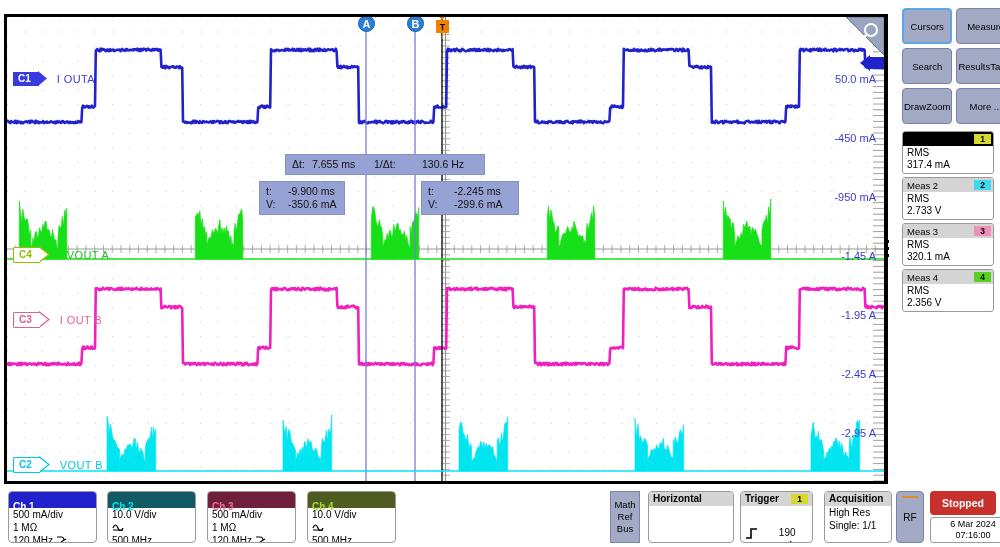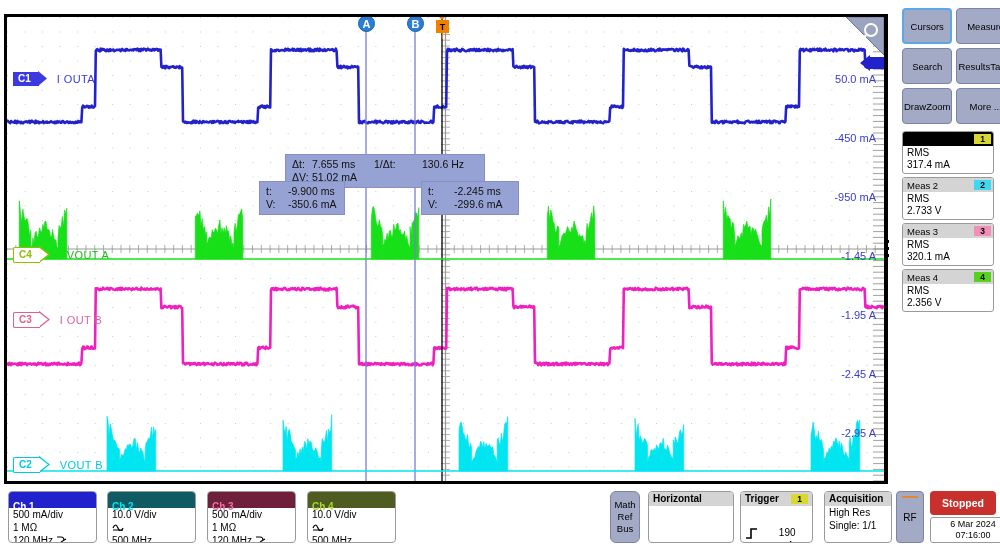--- a/index.html
+++ b/index.html
@@ -87,21 +87,21 @@
   #bottom { position:absolute; left:0; top:488px; width:1000px; height:59px; background:#fff; }
   .chbox { position:absolute; top:3px; width:89px; height:52px; background:#fff; border:1px solid #9a9a9a; border-radius:4px; overflow:hidden; }
   .chbox .hd { height:13px; font-size:10px; font-weight:bold; padding:8px 4px; line-height:13px; }
   .chbox .bd { font-size:10px; line-height:13px; padding:0 4px; }
 
   .infobox { position:absolute; top:3px; height:52px; background:#fff; border:1px solid #9a9a9a; border-radius:4px; overflow:hidden; }
   .infobox .hd { background:#d4d4d4; height:14px; font-size:10px; font-weight:bold; padding:0 4px; line-height:14px; display:flex; justify-content:space-between; align-items:center; }
   .infobox .bd { font-size:10px; line-height:12.5px; padding:1px 4px; }
 
   #mathbtn { position:absolute; left:610px; top:3px; width:30px; height:52px;
-    background:#a3aac6; border:1px solid #7c84a5; border-radius:6px;
+    background:#a3aac6; border:1px solid #7c84a5; border-radius:0;
     font-size:9.5px; display:flex; flex-direction:column; align-items:center; justify-content:center; line-height:12px; }
   #rfbtn { position:absolute; left:896px; top:3px; width:28px; height:52px;
     background:#a3aac6; border:1px solid #7c84a5; border-radius:4px;
     font-size:10px; display:flex; align-items:center; justify-content:center; position:relative; }
   #rfbtn .top-line { position:absolute; top:4px; left:5px; right:5px; height:2px; background:#e08a30; }
   #stopped { position:absolute; left:930px; top:3px; width:66px; height:24px;
     background:#c8302b; color:#fff; border-radius:4px; font-size:10.5px;
     display:flex; align-items:center; justify-content:center; font-weight:bold; }
   #datetime { position:absolute; left:930px; top:29px; width:86px; height:26px;
     background:#fff; border:1px solid #9a9a9a; border-radius:3px; font-size:9px;
@@ -522,24 +522,20 @@
       <div class="stem"></div>
     </div>
 
     <div class="cur-box" style="left:278px; top:137px; width:200px;">
       <div class="row">
         <span class="lab" style="width:20px;">Δt:</span>
         <span style="width:62px;">7.655 ms</span>
         <span class="lab" style="width:48px;">1/Δt:</span>
         <span>130.6 Hz</span>
       </div>
-      <div class="row">
-        <span class="lab" style="width:20px;">ΔV:</span>
-        <span>51.02 mA</span>
-      </div>
     </div>
 
     <div class="cur-box" style="left:252px; top:164px; width:86px;">
       <div class="row">
           <span class="lab" style="width:22px;">t:</span>
           <span>-9.900 ms</span>
         </div>
       <div class="row">
           <span class="lab" style="width:22px;">V:</span>
           <span>-350.6 mA</span>

